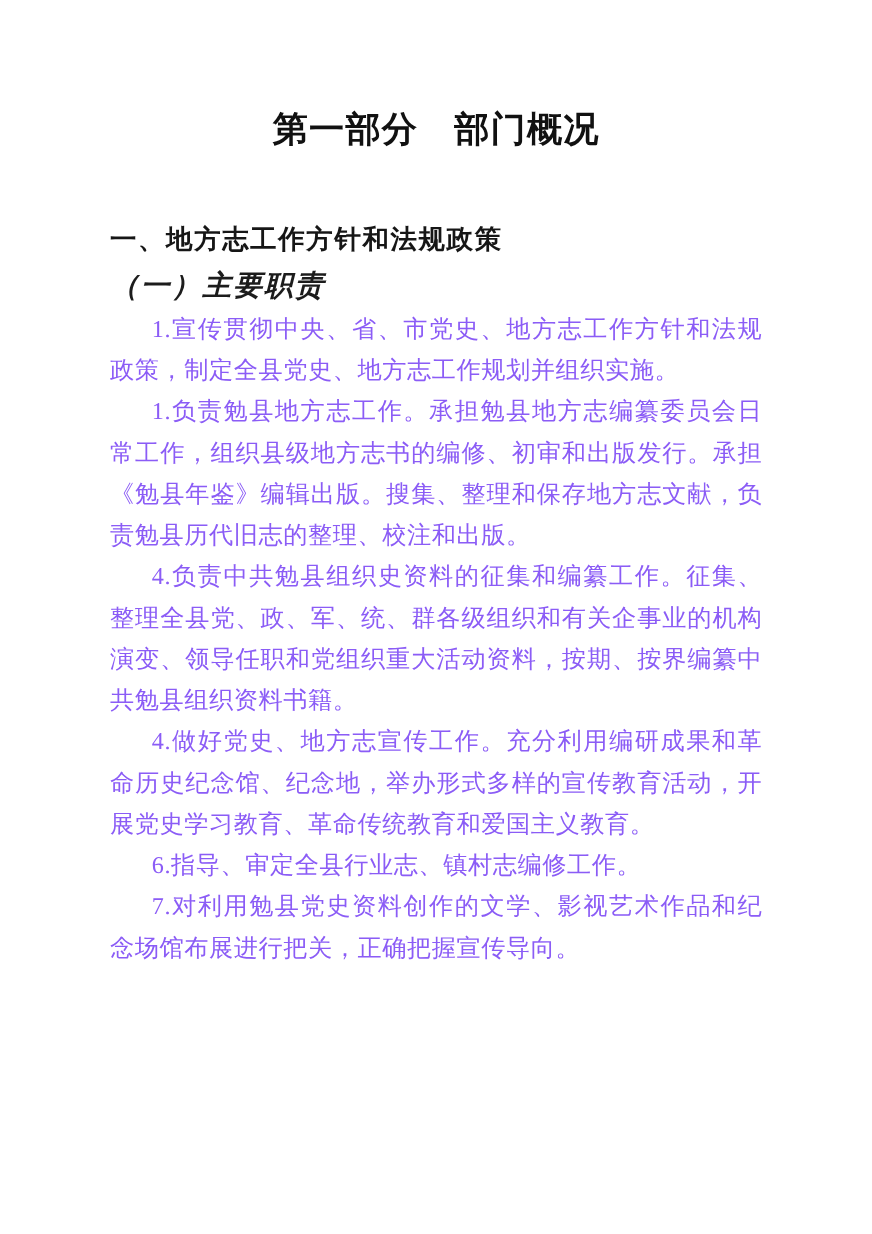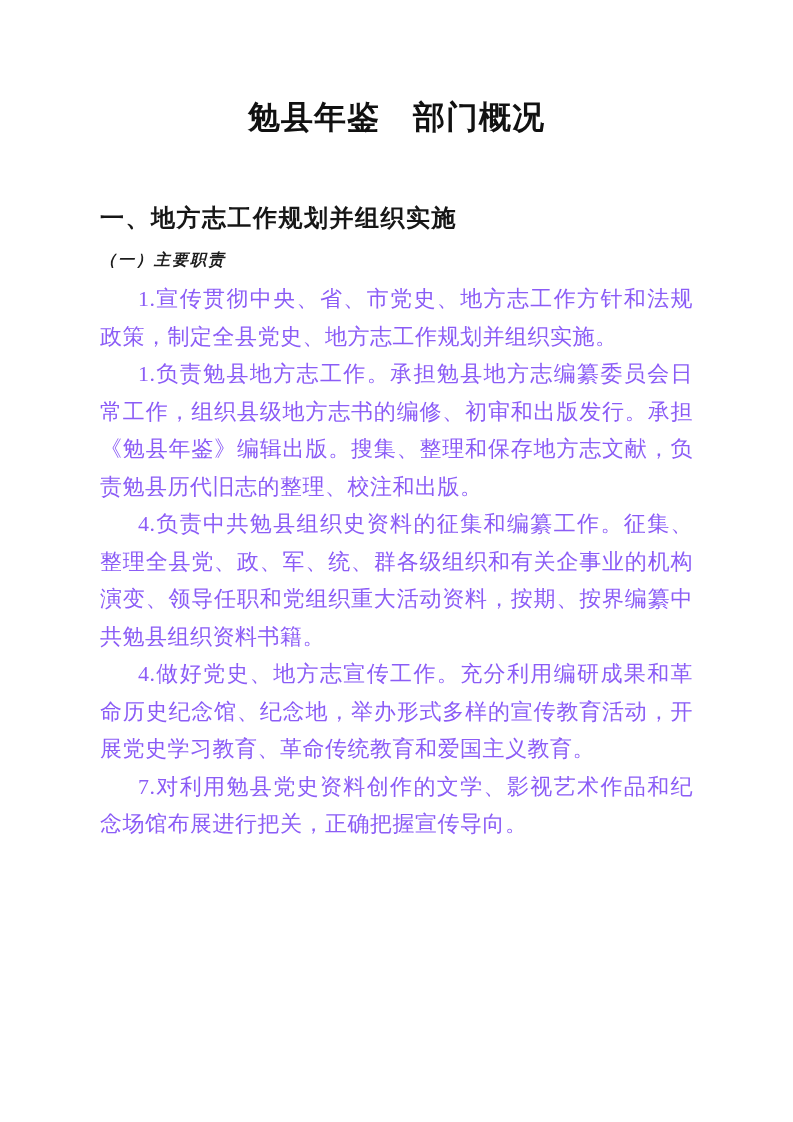--- a/index.html
+++ b/index.html
@@ -34,21 +34,21 @@
     font-size: 24px;
     line-height: 36px;
     letter-spacing: 1.5px;
     color: #161616;
   }
   .subsection-heading {
     margin-top: 6px;
     font-family: "Liberation Serif", "DejaVu Serif", serif;
     font-style: italic;
     font-weight: 600;
-    font-size: 16px;
+    font-size: 26px;
     line-height: 36px;
     letter-spacing: 2px;
     color: #1c1c1c;
   }
   .doc-body {
     margin-top: 2px;
   }
   .doc-body p {
     font-family: "Liberation Serif", "DejaVu Serif", serif;
     font-size: 22px;
@@ -57,26 +57,27 @@
     text-justify: inter-ideograph;
     text-indent: 38px;
     letter-spacing: 0.5px;
     color: #8b5cf6;
   }
 </style>
 </head>
 <body>
 
 <div class="page">
-  <h1 class="doc-title">勉县年鉴　部门概况</h1>
+  <h1 class="doc-title">第一部分　部门概况</h1>
 
-  <h2 class="section-heading">一、地方志工作规划并组织实施</h2>
+  <h2 class="section-heading">一、地方志工作方针和法规政策</h2>
 
   <h3 class="subsection-heading">（一）主要职责</h3>
 
   <div class="doc-body">
       <p>1.宣传贯彻中央、省、市党史、地方志工作方针和法规政策，制定全县党史、地方志工作规划并组织实施。</p>
       <p>1.负责勉县地方志工作。承担勉县地方志编纂委员会日常工作，组织县级地方志书的编修、初审和出版发行。承担《勉县年鉴》编辑出版。搜集、整理和保存地方志文献，负责勉县历代旧志的整理、校注和出版。</p>
       <p>4.负责中共勉县组织史资料的征集和编纂工作。征集、整理全县党、政、军、统、群各级组织和有关企事业的机构演变、领导任职和党组织重大活动资料，按期、按界编纂中共勉县组织资料书籍。</p>
       <p>4.做好党史、地方志宣传工作。充分利用编研成果和革命历史纪念馆、纪念地，举办形式多样的宣传教育活动，开展党史学习教育、革命传统教育和爱国主义教育。</p>
+      <p>6.指导、审定全县行业志、镇村志编修工作。</p>
       <p>7.对利用勉县党史资料创作的文学、影视艺术作品和纪念场馆布展进行把关，正确把握宣传导向。</p>
     </div>
 </div>
 
 </body></html>

